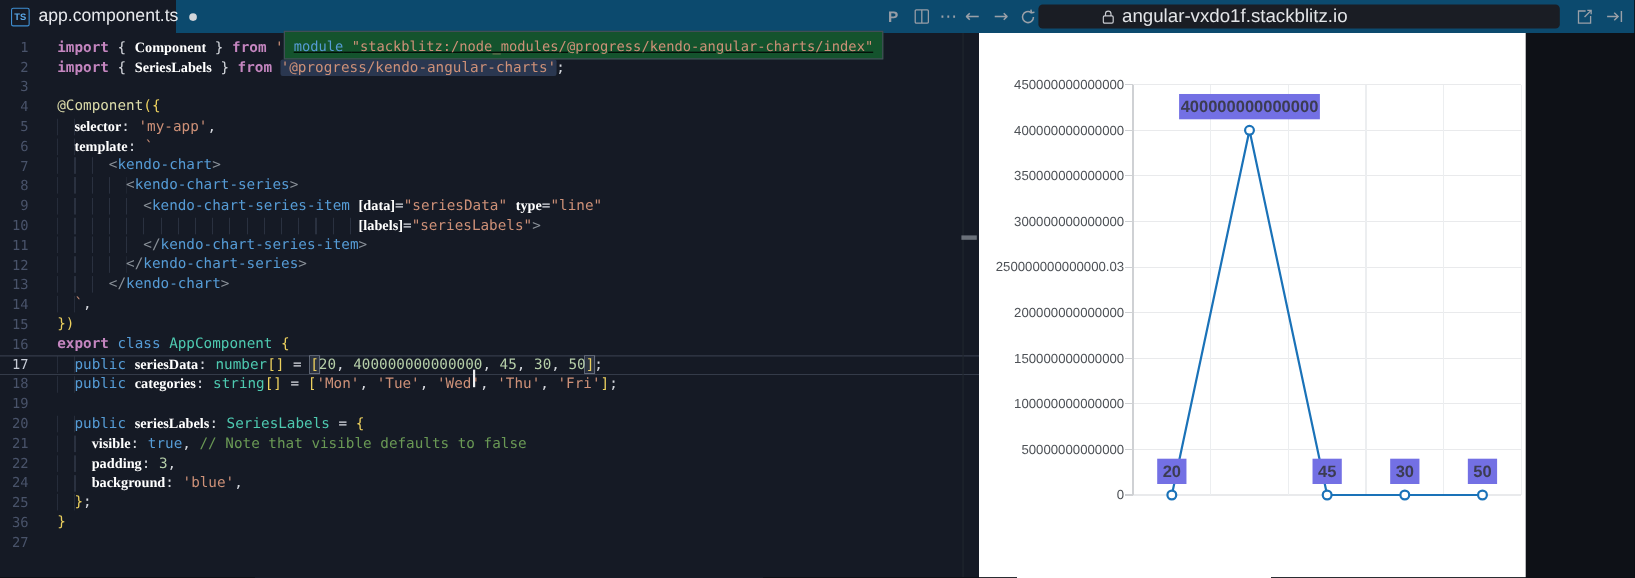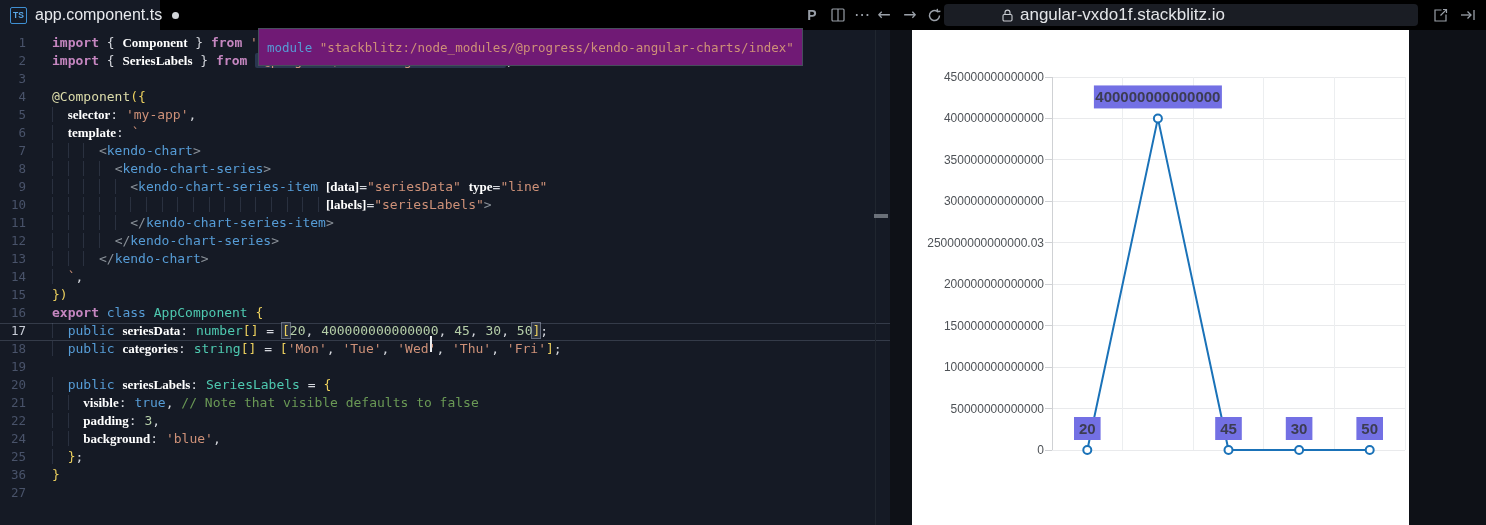--- a/index.html
+++ b/index.html
@@ -1,20 +1,20 @@
 <!DOCTYPE html>
 <html><head>
 <meta charset="utf-8">
 <style>
   html,body{margin:0;padding:0;background:#0b0d12;}
   .app{position:relative;width:1486px;height:525px;overflow:hidden;background:#0e1117;
        font-family:"Liberation Sans",sans-serif;}
 
   
-  .topbar{position:absolute;left:0;top:0;width:1486px;height:30px;background:#000000;}
+  .topbar{position:absolute;left:0;top:0;width:1486px;height:30px;background:#0c4a6e;}
   .tab{position:absolute;left:0;top:0;width:160px;height:30px;background:#151a25;
        display:flex;align-items:center;gap:8px;padding:0 10px;box-sizing:border-box;cursor:pointer;}
   .ts-badge{width:15px;height:15px;border:1px solid #3f8fd2;border-radius:2px;color:#5ba7e6;
        font:bold 8.5px "Liberation Sans",sans-serif;display:flex;align-items:center;justify-content:center;flex:none;}
   .tab-title{color:#e8eaee;font-size:16px;white-space:nowrap;}
   .mod-dot{width:7px;height:7px;border-radius:50%;background:#d3d6da;flex:none;margin-left:2px;}
   .tbico{position:absolute;top:0;height:30px;width:24px;display:flex;align-items:center;
        justify-content:center;color:#979da6;cursor:pointer;}
   .tbico svg{display:block;}
   .arrow-gl{font-size:16px;line-height:1;color:#9aa0a8;font-family:"DejaVu Sans",sans-serif;}
@@ -46,28 +46,28 @@
   .t-brm{color:#ecd05e;background:rgba(115,128,150,.25);box-shadow:0 0 0 1px rgba(165,175,195,.55);}
   .t-d{color:#d5d8de;}
   .t-ws{background-image:repeating-linear-gradient(90deg,rgba(116,130,158,.22) 0,
         rgba(116,130,158,.22) 1px,transparent 1px,transparent 2ch);}
   .t-cur{position:relative;display:inline-block;width:0;}
   .t-cur::before{content:"";position:absolute;left:-1px;top:1px;width:2px;height:16px;background:#eceef1;}
   .vruler{position:absolute;left:875px;top:30px;height:495px;width:1px;background:#20262f;}
   .ruler-mark{position:absolute;left:874px;top:214px;width:14px;height:4px;background:#80868f;opacity:.8;}
 
   
-  .tooltip{position:absolute;left:258px;top:28px;height:38px;box-sizing:border-box;z-index:6;
-       background:#701a75;border:1px solid #464e5c;display:flex;align-items:center;
-       padding:0 8px;font:12.5px "DejaVu Sans Mono",monospace;white-space:pre;}
+  .tooltip{position:absolute;left:258px;top:28px;height:26px;box-sizing:border-box;z-index:6;
+       background:#14532d;border:1px solid #464e5c;display:flex;align-items:center;
+       padding:0 8px;font:12.5px "DejaVu Sans Mono",monospace;white-space:pre;text-decoration:underline;}
   .tt-kw{color:#569cd6;}
   .tt-path{color:#ce9178;}
 
   
-  .preview{position:absolute;left:890px;top:30px;width:497px;height:495px;background:#ffffff;margin-left:22px;}
+  .preview{position:absolute;left:890px;top:30px;width:497px;height:495px;background:#ffffff;}
 </style>
 </head>
 <body>
 
 <div class="app">
 
   <div class="topbar">
     <div class="tab">
       <span class="ts-badge">TS</span>
       <span class="tab-title">app.component.ts</span>

